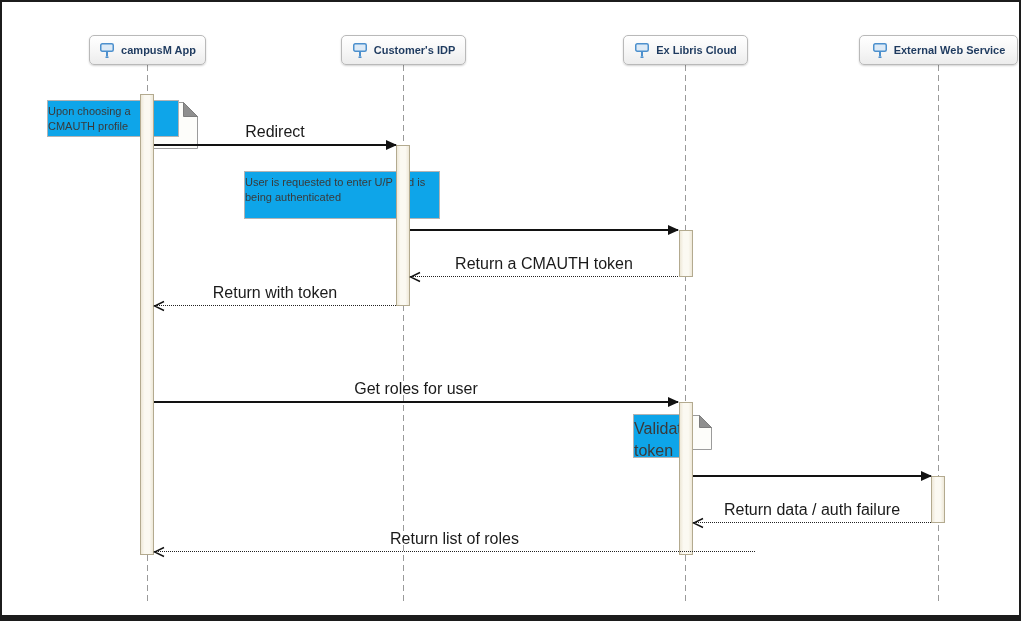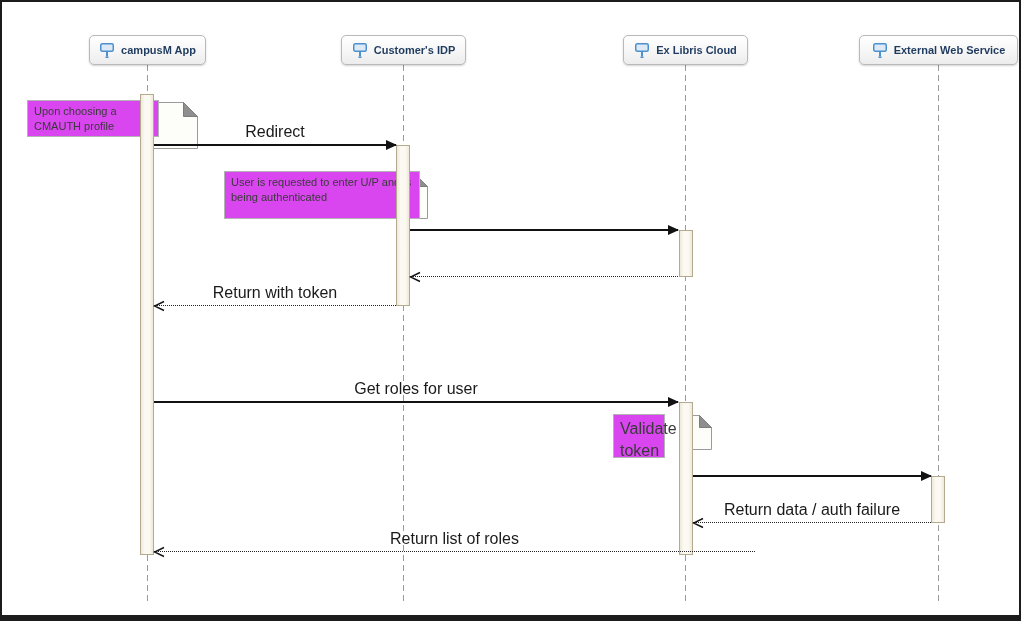--- a/index.html
+++ b/index.html
@@ -53,26 +53,27 @@
     box-sizing: border-box;
     width: 14px;
     border: 1px solid #b3aa8f;
     background: linear-gradient(to right, #eee8d8, #fbf9f2 30%, #fbf9f2 70%, #eee8d8);
   }
 
   
   .note {
     position: absolute;
     box-sizing: border-box;
-    background: #d946ef;
+    background: #0ea5e9;
     border: 1px solid #b3b3b3;
-    padding: 3px 6px;
+    padding: 3px 0;
     font-size: 11px;
     line-height: 1.35;
     color: #3a3a3a;
+    margin-left: 20px;
   }
   .paper { position: absolute; }
 
   
   .message { position: absolute; height: 17px; }
   .msg-line { position: absolute; left: 0; right: 0; height: 0; }
   .message.solid .msg-line { bottom: -1px; border-top: 2px solid #121212; }
   .message.dotted .msg-line { bottom: 0; border-top: 1px dotted #222222; }
   .msg-label {
     position: absolute;
@@ -142,20 +143,21 @@
     <div class="msg-line"></div>
     <div class="arrow-right"></div>
   </div>
 
   <div class="message solid" style="left:408px;top:211px;width:268px">
     <div class="msg-line"></div>
     <div class="arrow-right"></div>
   </div>
 
   <div class="message dotted" style="left:408px;top:258px;width:268px">
+    <div class="msg-label">Return a CMAUTH token</div>
     <div class="msg-line"></div>
     <svg class="arrow-left-open" width="12" height="12">
       <path d="M11,1.5 L1.5,6 L11,10.5" fill="none" stroke="#121212" stroke-width="1.4"></path>
     </svg>
   </div>
 
   <div class="message dotted" style="left:152px;top:287px;width:242px">
     <div class="msg-label">Return with token</div>
     <div class="msg-line"></div>
     <svg class="arrow-left-open" width="12" height="12">

